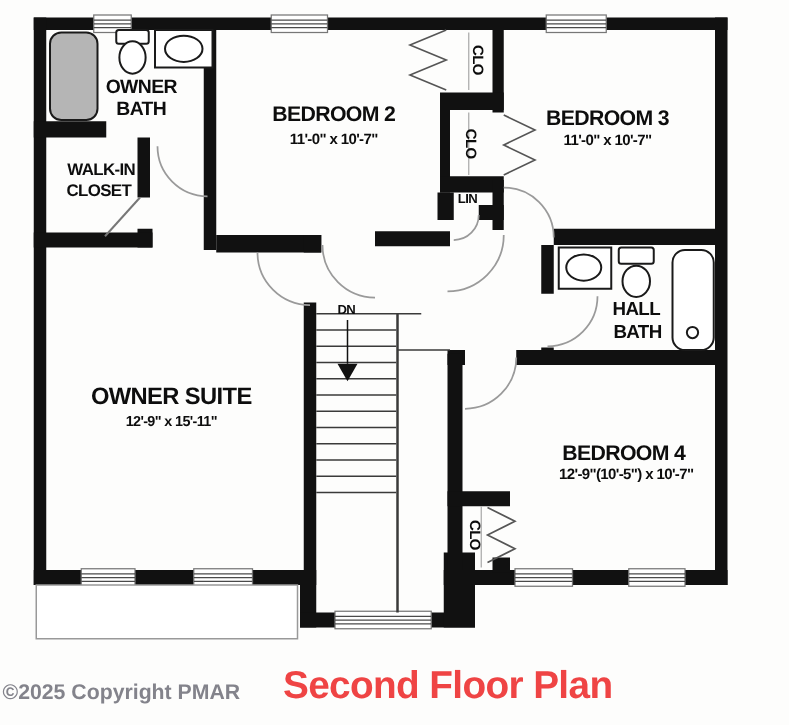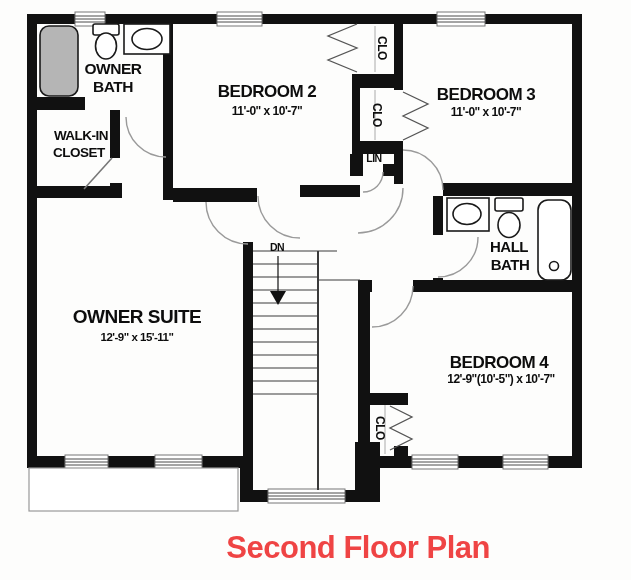--- a/index.html
+++ b/index.html
@@ -202,15 +202,16 @@
 
     <text class="room-label" x="378" y="48" font-size="12" transform="rotate(90 378 48)">CLO</text>
     <text class="room-label" x="373" y="115" font-size="12" transform="rotate(90 373 115)">CLO</text>
     <text class="room-label" x="376" y="428" font-size="12" transform="rotate(90 376 428)">CLO</text>
 
     <text class="room-label" x="374" y="162" font-size="10.5">LIN</text>
     <text class="room-label" x="277" y="251" font-size="10.5">DN</text>
   </g>
 </svg>
 
+  <div id="watermark">©2025 Copyright PMAR</div>
   <div id="title">Second Floor Plan</div>
 
 </div>
 
 </body></html>

